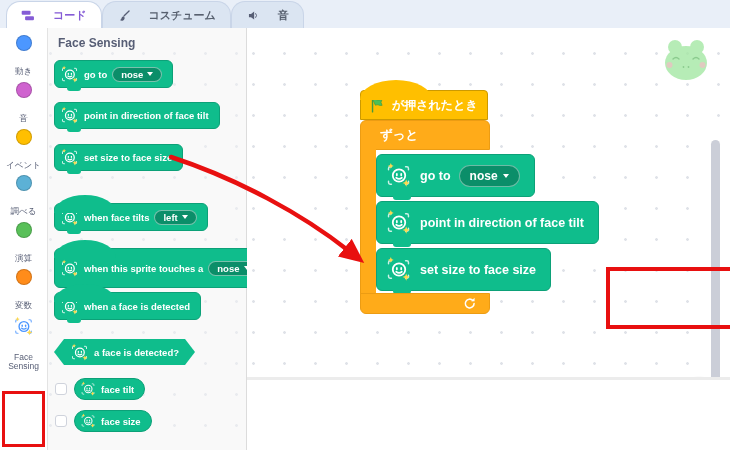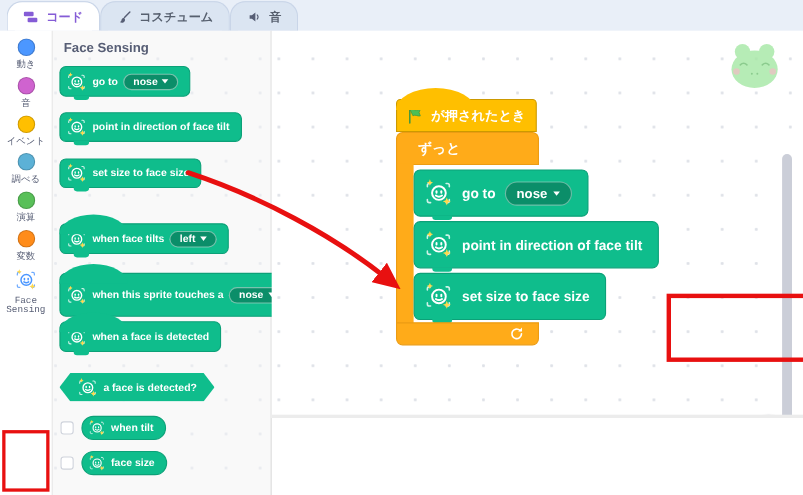--- a/index.html
+++ b/index.html
@@ -3,35 +3,35 @@
 <meta charset="utf-8">
 <style>
   * { margin:0; padding:0; box-sizing:border-box; }
   html,body { width:730px; height:450px; }
   body { font-family:"Liberation Sans","DejaVu Sans",sans-serif; background:#fff; }
   .app { position:relative; width:730px; height:450px; overflow:hidden; background:#fff; }
 
   
   .tabbar { position:absolute; left:0; top:0; width:730px; height:28px;
             background:#e9eff8; display:flex; align-items:flex-end; padding-left:6px; }
-  .tab { display:inline-flex; align-items:center; gap:6px; height:27px; padding:0 14px;
+  .tab { display:inline-flex; align-items:center; gap:17px; height:27px; padding:0 14px;
          border:1px solid #c9d5e8; border-bottom:none; border-radius:14px 14px 0 0;
          background:#dbe5f2; color:#57606f; font-size:11px; font-weight:700; cursor:pointer; }
   .tab.active { background:#ffffff; color:#855CD6; }
   .tab svg { width:15px; height:13px; }
 
   
   .catbar { position:absolute; left:0; top:28px; width:48px; height:422px; background:#fff;
             border-right:1px solid #e3e3e3; display:flex; flex-direction:column; align-items:center;
             padding-top:5px; }
   .cat { display:flex; flex-direction:column; align-items:center; width:48px; padding:2px 1px 3px;
          cursor:pointer; }
   .dot { width:16px; height:16px; border-radius:50%; border:1px solid rgba(0,0,0,.18); }
-  .cat-label { margin-top:4px; font-size:8.5px; line-height:1.15; color:#575E75; text-align:center;
-               max-width:44px;font-family:Liberation Mono, monospace; }
+  .cat-label { margin-top:16px; font-size:8.5px; line-height:1.15; color:#575E75; text-align:center;
+               max-width:44px; }
   .cat-ext { margin-top:2px; display:flex; flex-direction:column; align-items:center; cursor:pointer; }
   .fi { display:block; }
   .fi-side { width:21px; height:21px; color:#4C97FF; }
 
   
   .palette { position:absolute; left:48px; top:28px; width:199px; height:422px; background:#f9f9f9;
              border-right:1px solid #dcdcdc;
              background-image:radial-gradient(#e9ebef 1.1px, transparent 1.6px);
              background-size:31px 31px; background-position:18px 10px; }
   .pal-header { position:absolute; left:10px; top:8px; font-size:12px; font-weight:700; color:#575E75; }
@@ -282,21 +282,21 @@
           <use href="#faceicon"></use>
         </svg>
       <span>a face is detected?</span>
     </div>
 
     <span class="pcheck" style="left:7px; top:355px;"></span>
     <div class="blk repb" style="left:26px; top:350px; height:22px;">
       <svg class="fi fi-pal" style="width:16px;height:16px;">
           <use href="#faceicon"></use>
         </svg>
-      <span>when tilt</span>
+      <span>face tilt</span>
     </div>
 
     <span class="pcheck" style="left:7px; top:387px;"></span>
     <div class="blk repb" style="left:26px; top:382px; height:22px;">
       <svg class="fi fi-pal" style="width:16px;height:16px;">
           <use href="#faceicon"></use>
         </svg>
       <span>face size</span>
     </div>
   </div>

